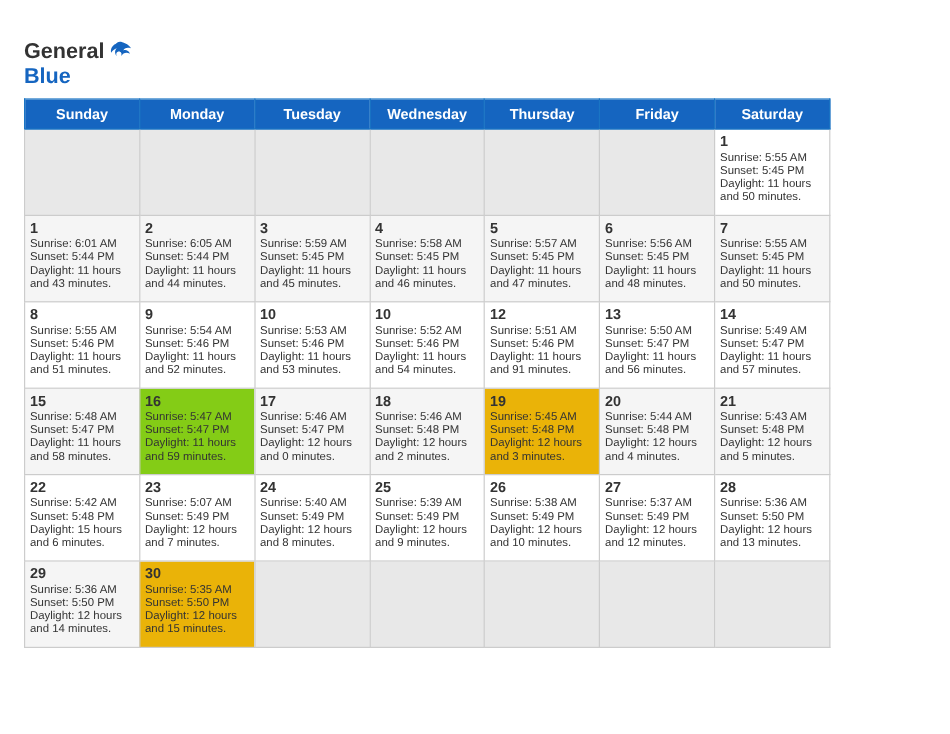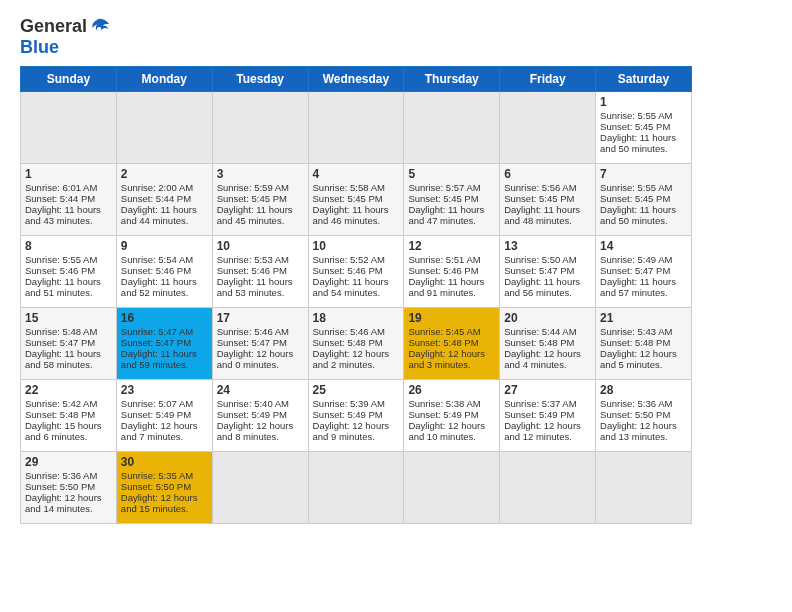--- a/index.html
+++ b/index.html
@@ -7,21 +7,21 @@
       font-family: Arial, sans-serif;
       background: #fff;
       width: 792px;
       height: 612px;
       overflow: hidden;
     }
     .page {
       width: 712px;
       height: 612px;
       background: #fff;
-      padding: 16px 20px 10px 20px;
+      padding: 32px 20px 10px 20px;
     }
     .header {
       display: flex;
       justify-content: space-between;
       align-items: flex-start;
       margin-bottom: 8px;
     }
     .logo {
       display: flex;
       align-items: center;
@@ -126,39 +126,39 @@
           <td class="empty"></td>
           <td class="empty"></td>
           <td class="empty"></td>
           <td class="empty"></td>
           <td class="empty"></td>
           <td class="empty"></td>
           <td><span class="day-num">1</span><span>Sunrise: 5:55 AM</span><br><span>Sunset: 5:45 PM</span><br><span>Daylight: 11 hours and 50 minutes.</span></td>
         </tr>
         <tr>
           <td style="background: rgb(245, 245, 245);"><span class="day-num">1</span><span>Sunrise: 6:01 AM</span><br><span>Sunset: 5:44 PM</span><br><span>Daylight: 11 hours and 43 minutes.</span></td>
-          <td style="background: rgb(245, 245, 245);"><span class="day-num">2</span><span>Sunrise: 2:00 AM</span><br><span>Sunset: 5:44 PM</span><br><span>Daylight: 11 hours and 44 minutes.</span></td>
+          <td style="background: rgb(245, 245, 245);"><span class="day-num">2</span><span>Sunrise: 6:05 AM</span><br><span>Sunset: 5:44 PM</span><br><span>Daylight: 11 hours and 44 minutes.</span></td>
           <td style="background: rgb(245, 245, 245);"><span class="day-num">3</span><span>Sunrise: 5:59 AM</span><br><span>Sunset: 5:45 PM</span><br><span>Daylight: 11 hours and 45 minutes.</span></td>
           <td style="background: rgb(245, 245, 245);"><span class="day-num">4</span><span>Sunrise: 5:58 AM</span><br><span>Sunset: 5:45 PM</span><br><span>Daylight: 11 hours and 46 minutes.</span></td>
           <td style="background: rgb(245, 245, 245);"><span class="day-num">5</span><span>Sunrise: 5:57 AM</span><br><span>Sunset: 5:45 PM</span><br><span>Daylight: 11 hours and 47 minutes.</span></td>
           <td style="background: rgb(245, 245, 245);"><span class="day-num">6</span><span>Sunrise: 5:56 AM</span><br><span>Sunset: 5:45 PM</span><br><span>Daylight: 11 hours and 48 minutes.</span></td>
           <td style="background: rgb(245, 245, 245);"><span class="day-num">7</span><span>Sunrise: 5:55 AM</span><br><span>Sunset: 5:45 PM</span><br><span>Daylight: 11 hours and 50 minutes.</span></td>
         </tr>
         <tr>
           <td><span class="day-num">8</span><span>Sunrise: 5:55 AM</span><br><span>Sunset: 5:46 PM</span><br><span>Daylight: 11 hours and 51 minutes.</span></td>
           <td><span class="day-num">9</span><span>Sunrise: 5:54 AM</span><br><span>Sunset: 5:46 PM</span><br><span>Daylight: 11 hours and 52 minutes.</span></td>
           <td><span class="day-num">10</span><span>Sunrise: 5:53 AM</span><br><span>Sunset: 5:46 PM</span><br><span>Daylight: 11 hours and 53 minutes.</span></td>
           <td><span class="day-num">10</span><span>Sunrise: 5:52 AM</span><br><span>Sunset: 5:46 PM</span><br><span>Daylight: 11 hours and 54 minutes.</span></td>
           <td><span class="day-num">12</span><span>Sunrise: 5:51 AM</span><br><span>Sunset: 5:46 PM</span><br><span>Daylight: 11 hours and 91 minutes.</span></td>
           <td><span class="day-num">13</span><span>Sunrise: 5:50 AM</span><br><span>Sunset: 5:47 PM</span><br><span>Daylight: 11 hours and 56 minutes.</span></td>
           <td><span class="day-num">14</span><span>Sunrise: 5:49 AM</span><br><span>Sunset: 5:47 PM</span><br><span>Daylight: 11 hours and 57 minutes.</span></td>
         </tr>
         <tr>
           <td style="background: rgb(245, 245, 245);"><span class="day-num">15</span><span>Sunrise: 5:48 AM</span><br><span>Sunset: 5:47 PM</span><br><span>Daylight: 11 hours and 58 minutes.</span></td>
-          <td style="background: #0ea5e9;"><span class="day-num">16</span><span>Sunrise: 5:47 AM</span><br><span>Sunset: 5:47 PM</span><br><span>Daylight: 11 hours and 59 minutes.</span></td>
+          <td style="background: #84cc16;"><span class="day-num">16</span><span>Sunrise: 5:47 AM</span><br><span>Sunset: 5:47 PM</span><br><span>Daylight: 11 hours and 59 minutes.</span></td>
           <td style="background: rgb(245, 245, 245);"><span class="day-num">17</span><span>Sunrise: 5:46 AM</span><br><span>Sunset: 5:47 PM</span><br><span>Daylight: 12 hours and 0 minutes.</span></td>
           <td style="background: rgb(245, 245, 245); margin-left: 20px;"><span class="day-num">18</span><span>Sunrise: 5:46 AM</span><br><span>Sunset: 5:48 PM</span><br><span>Daylight: 12 hours and 2 minutes.</span></td>
           <td style="background: #eab308;"><span class="day-num">19</span><span>Sunrise: 5:45 AM</span><br><span>Sunset: 5:48 PM</span><br><span>Daylight: 12 hours and 3 minutes.</span></td>
           <td style="background: rgb(245, 245, 245);"><span class="day-num">20</span><span>Sunrise: 5:44 AM</span><br><span>Sunset: 5:48 PM</span><br><span>Daylight: 12 hours and 4 minutes.</span></td>
           <td style="background: rgb(245, 245, 245);"><span class="day-num">21</span><span>Sunrise: 5:43 AM</span><br><span>Sunset: 5:48 PM</span><br><span>Daylight: 12 hours and 5 minutes.</span></td>
         </tr>
         <tr>
           <td><span class="day-num">22</span><span>Sunrise: 5:42 AM</span><br><span>Sunset: 5:48 PM</span><br><span>Daylight: 15 hours and 6 minutes.</span></td>
           <td><span class="day-num">23</span><span>Sunrise: 5:07 AM</span><br><span>Sunset: 5:49 PM</span><br><span>Daylight: 12 hours and 7 minutes.</span></td>
           <td><span class="day-num">24</span><span>Sunrise: 5:40 AM</span><br><span>Sunset: 5:49 PM</span><br><span>Daylight: 12 hours and 8 minutes.</span></td>

